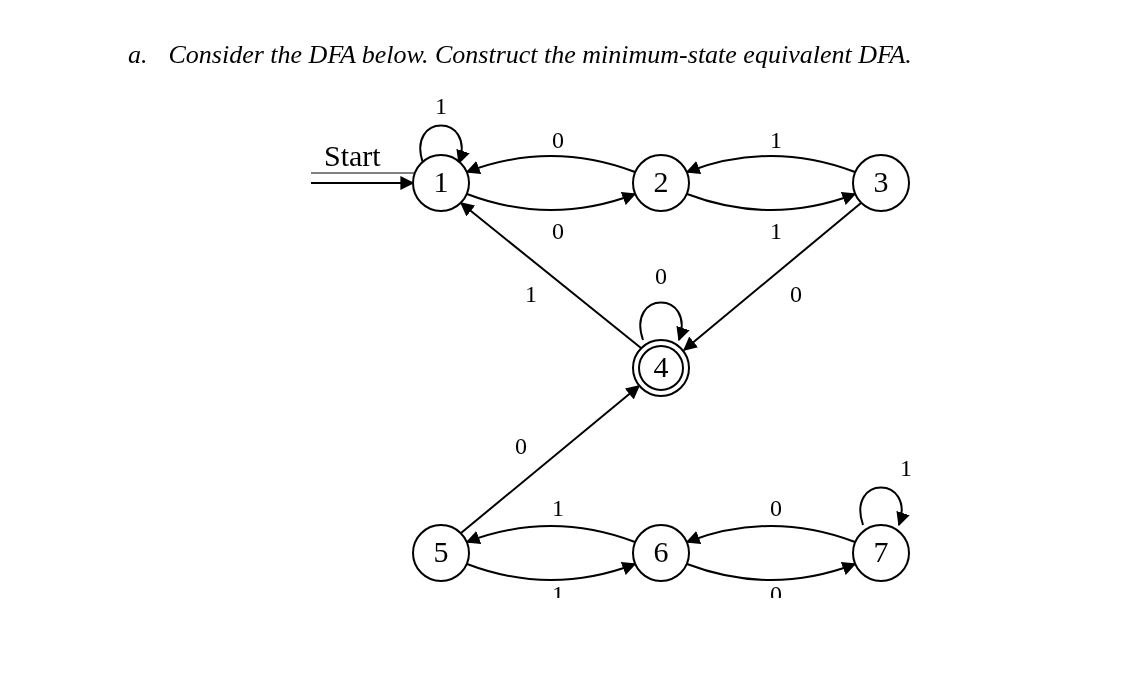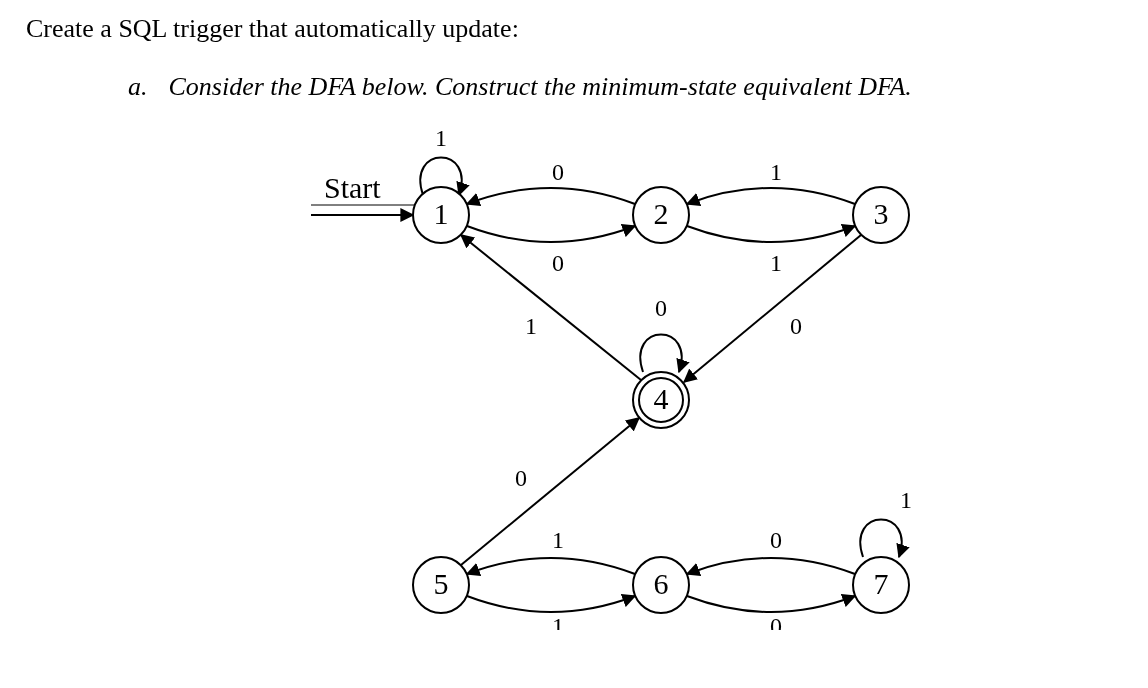--- a/index.html
+++ b/index.html
@@ -52,21 +52,20 @@
   }
   .start-label {
     font-family: "Times New Roman", Times, serif;
     font-size: 30px;
   }
 </style>
 </head>
 <body>
 
 <div class="page">
-  <p class="prompt-line">Create a SQL trigger that automatically update:</p>
   <p class="sub-item">
     <span class="item-letter">a.</span>
     <span>Consider the DFA below. Construct the minimum-state equivalent DFA.</span>
   </p>
 
   <div class="diagram-wrap">
     <svg viewBox="0 0 700 520" width="700" height="520">
       <defs>
         <marker id="arrow" viewBox="0 0 10 10" refX="9" refY="5" markerWidth="7" markerHeight="7" orient="auto-start-reverse">
           <path d="M 0 0 L 10 5 L 0 10 z" fill="#000000"></path>

